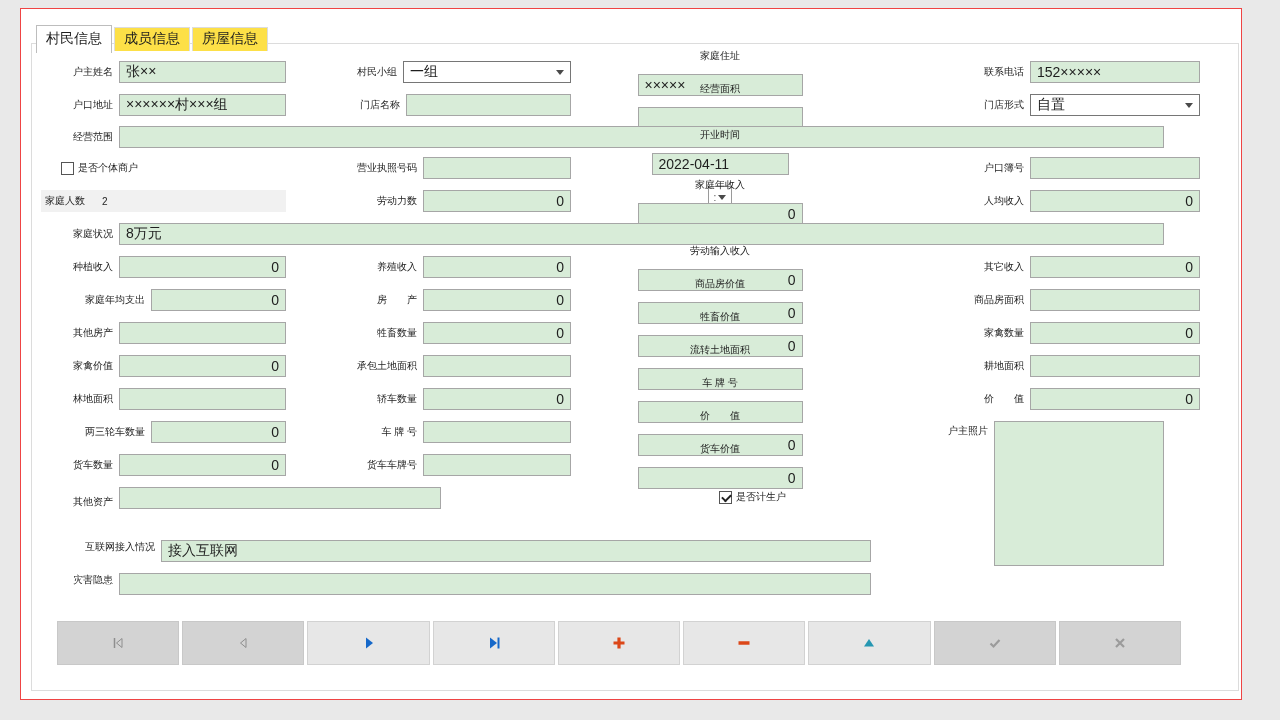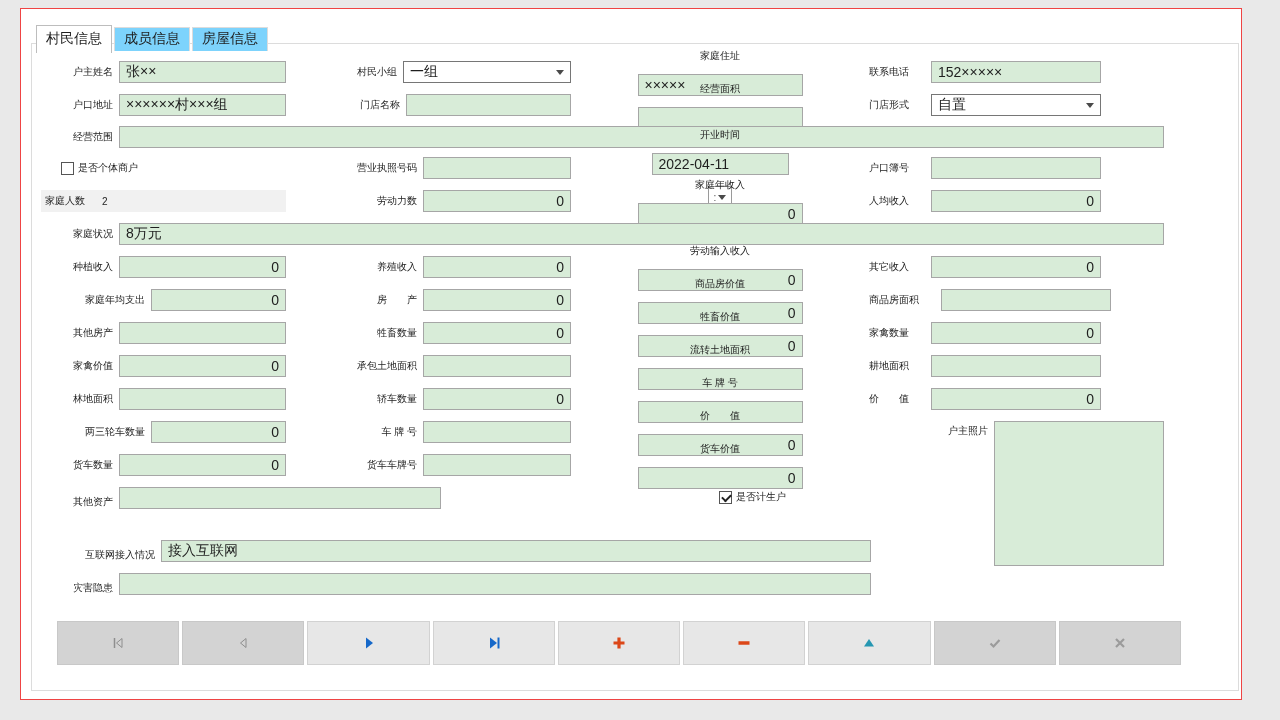--- a/index.html
+++ b/index.html
@@ -1,30 +1,30 @@
 <!DOCTYPE html>
 <html><head>
 <meta charset="utf-8">
 <style>
   html,body{margin:0;padding:0;}
   body{font-family:"Liberation Sans","DejaVu Sans",sans-serif;}
   .stage{position:relative;width:1280px;height:720px;background:#e9e9e9;overflow:hidden;}
   .window{position:absolute;left:20px;top:8px;width:1222px;height:692px;background:#fff;border:1px solid #ef4444;box-sizing:border-box;}
   .tabpage{position:absolute;left:10px;top:34px;width:1208px;height:648px;border:1px solid #dcdcdc;background:#fff;box-sizing:border-box;}
   .tabs{position:absolute;left:15px;top:16px;display:flex;align-items:flex-end;z-index:3;}
-  .tab{background:#7dd3fc;border:1px solid #dcdcdc;border-bottom:none;padding:2px 9px 3px;margin-right:2px;font-size:14px;color:#1e1e1e;}
+  .tab{background:#fde047;border:1px solid #dcdcdc;border-bottom:none;padding:2px 9px 3px;margin-right:2px;font-size:14px;color:#1e1e1e;}
   .tab.active{background:#fff;border-color:#bdbdbd;padding-top:4px;padding-bottom:5px;margin-bottom:-2px;}
   .row{position:absolute;left:20px;display:flex;align-items:center;height:22px;}
   .c1{width:245px;display:flex;justify-content:flex-end;align-items:center;gap:6px;}
   .c2{width:285px;display:flex;justify-content:flex-end;align-items:center;gap:6px;}
   .c3{width:298px;display:flex;justify-content:flex-end;align-items:center;gap:11px;flex-direction:column;}
-  .c4{width:295px;display:flex;align-items:center;gap:22px;}
+  .c4{width:295px;display:flex;justify-content:flex-end;align-items:center;gap:6px;margin-left:36px;}
   .cfull{width:1123px;display:flex;justify-content:flex-end;align-items:center;gap:6px;}
   .ca{width:400px;display:flex;justify-content:flex-end;align-items:flex-end;gap:6px;}
-  .cw{width:830px;display:flex;justify-content:flex-end;align-items:flex-end;gap:6px;margin-top:40px;}
+  .cw{width:830px;display:flex;justify-content:flex-end;align-items:flex-start;gap:6px;margin-top:40px;}
   .c1.start{justify-content:flex-start;padding-left:20px;box-sizing:border-box;}
   .lb{font-size:10px;color:#1e1e1e;white-space:pre;}
   .tb{height:22px;box-sizing:border-box;border:1px solid #a6a6a6;background:#d8ecd8;font-size:14px;color:#1e1e1e;padding:0 6px;display:flex;align-items:center;overflow:hidden;white-space:pre;}
   .tb.num{justify-content:flex-end;}
   .w167{width:167px}.w165{width:165px}.w148{width:148px}.w170{width:170px}
   .w137{width:137px}.w135{width:135px}.w1045{width:1045px}.w710{width:710px}
   .w752{width:752px}.w322{width:322px}.w168{width:168px}
   .sel{height:22px;box-sizing:border-box;border:1px solid #767676;background:#fff;font-size:14px;color:#1e1e1e;padding:0 6px;display:flex;align-items:center;justify-content:space-between;}
   .chev{width:0;height:0;border-left:4px solid transparent;border-right:4px solid transparent;border-top:5px solid #4a4a4a;}
   .dbtn{width:24px;height:22px;box-sizing:border-box;border:1px solid #9a9a9a;background:#fff;display:flex;align-items:center;justify-content:center;gap:2px;font-size:10px;color:#555;}

